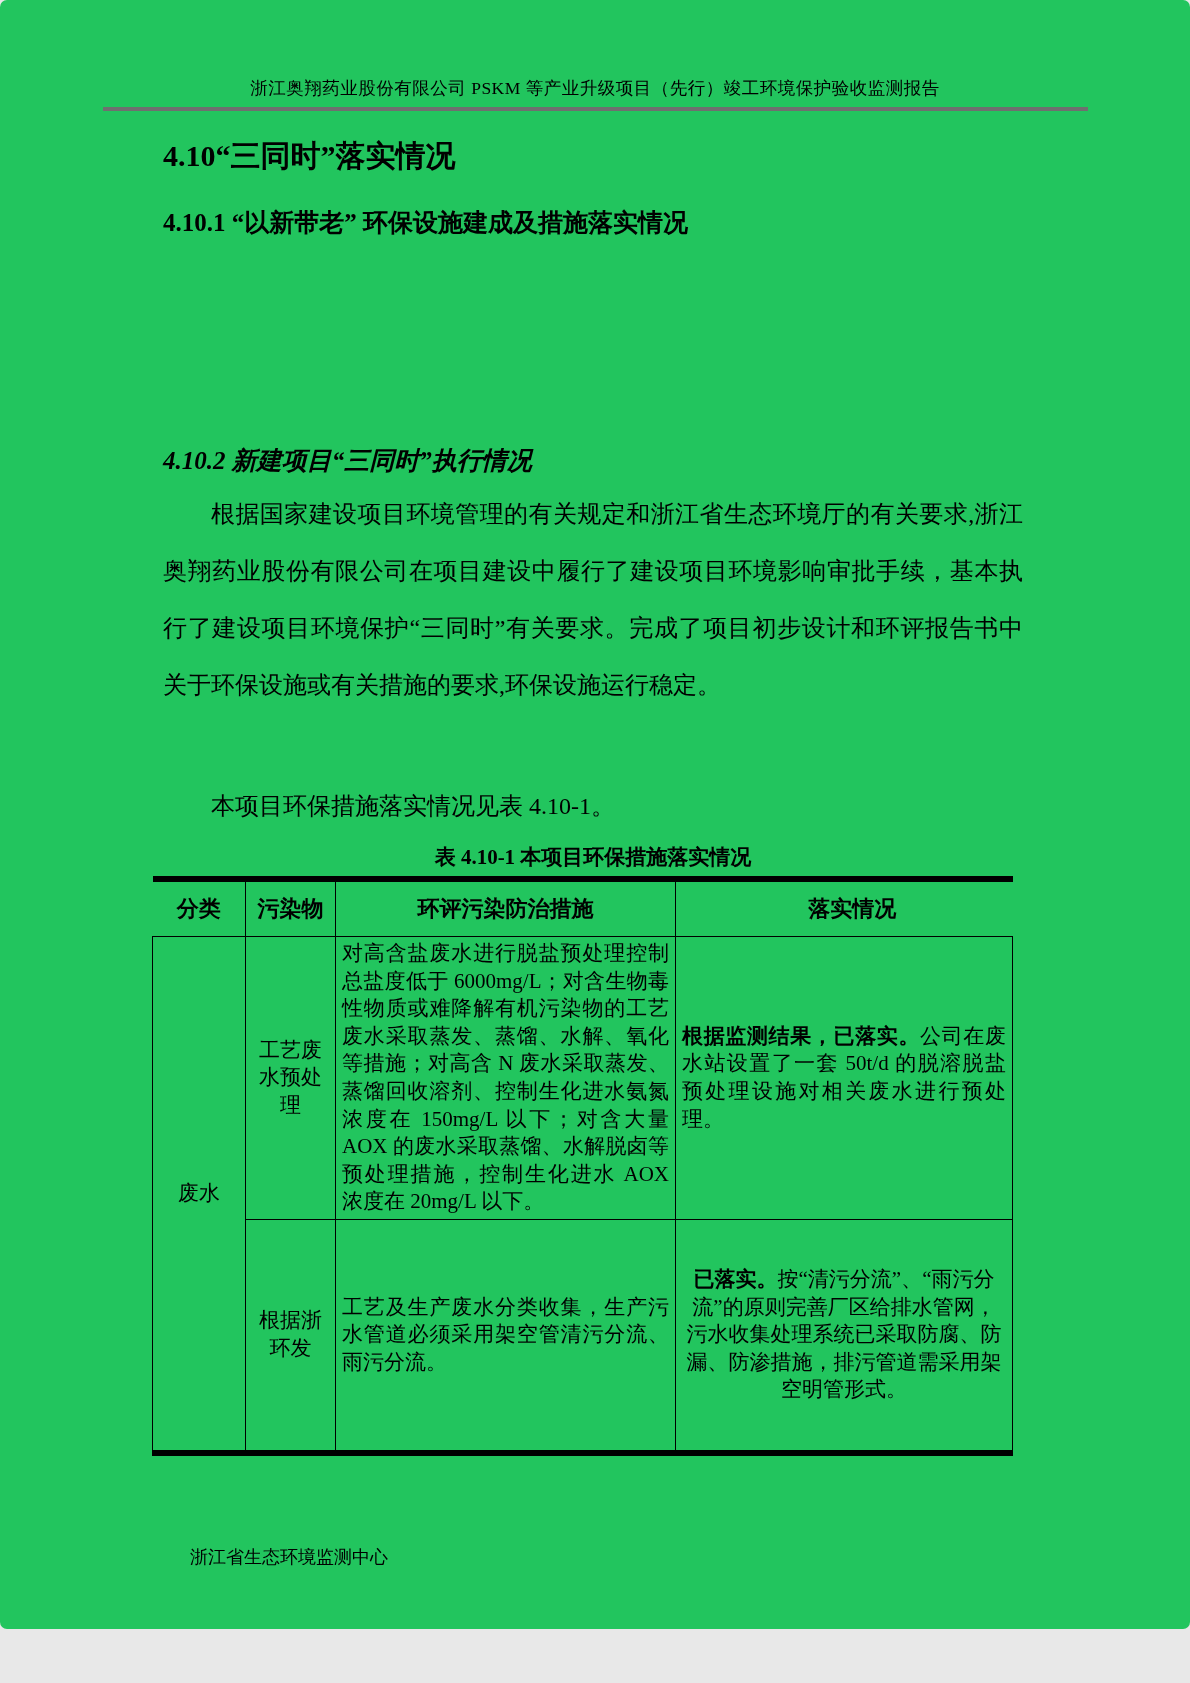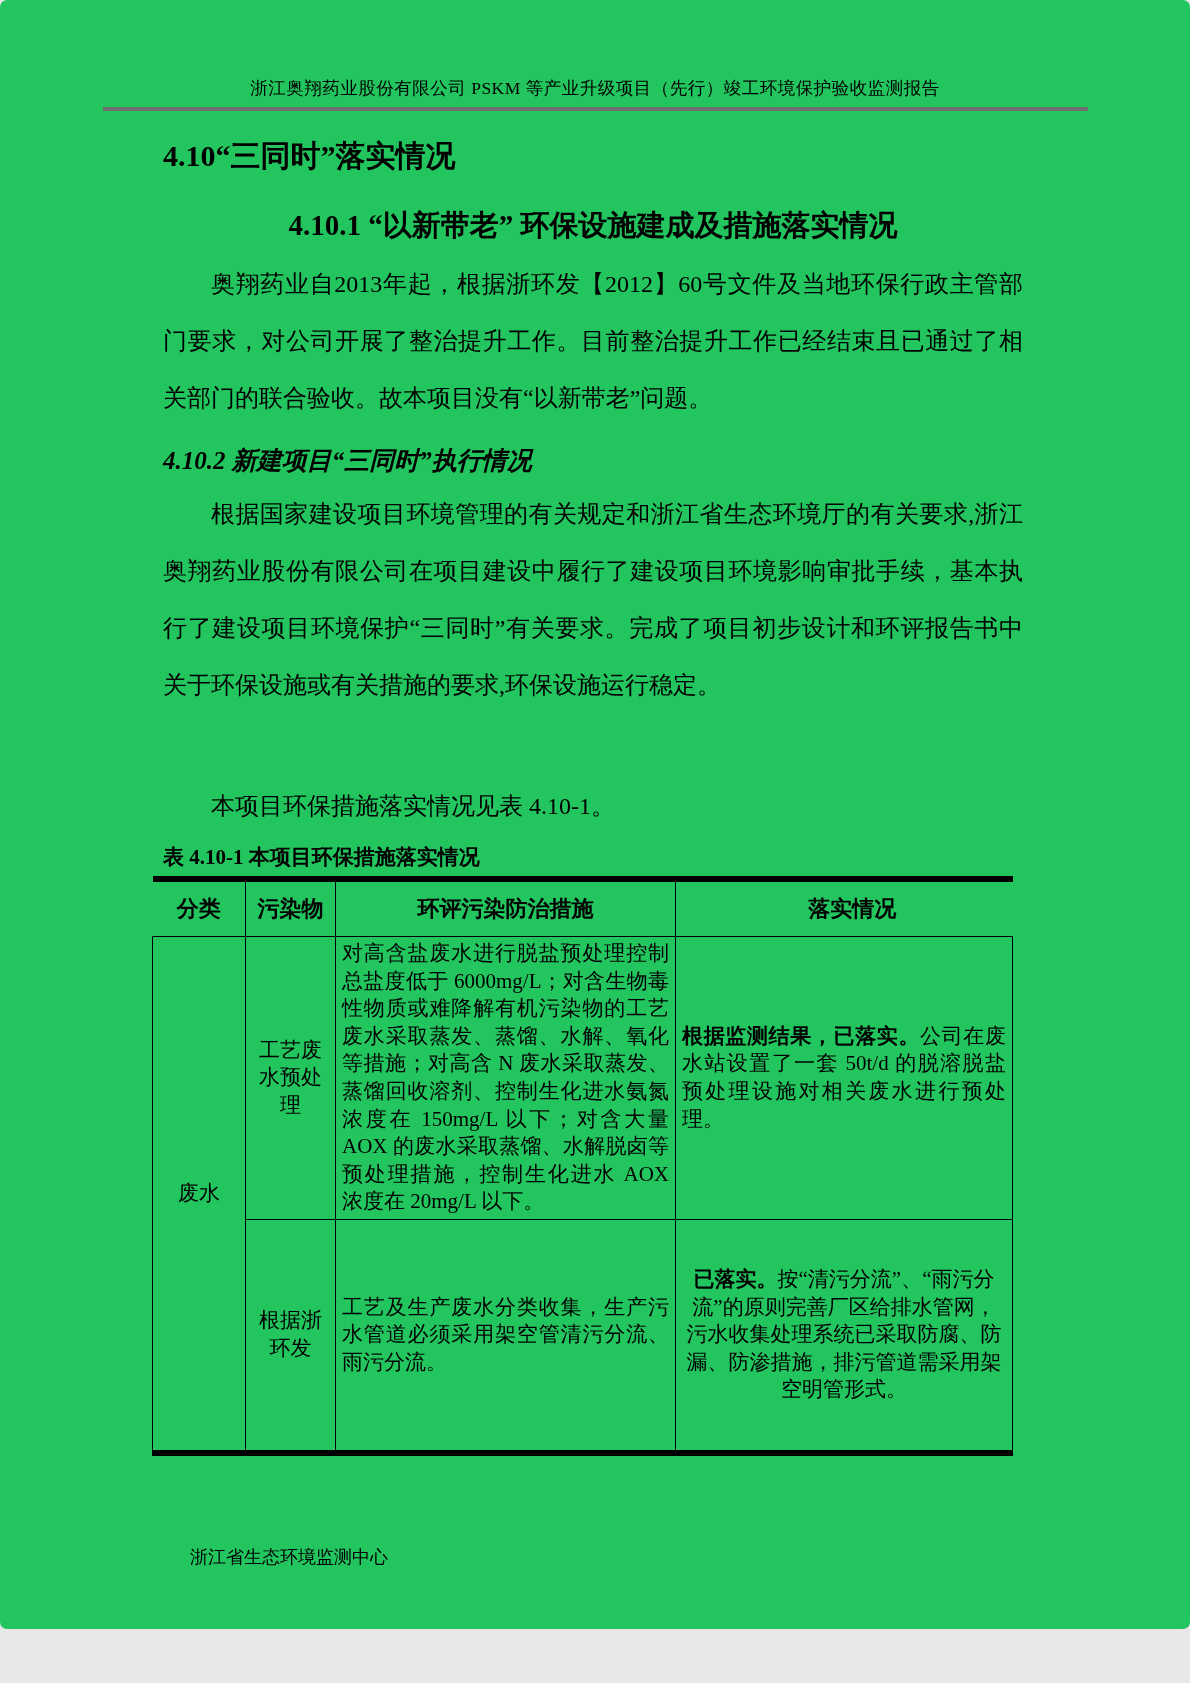--- a/index.html
+++ b/index.html
@@ -16,32 +16,32 @@
   .doc-header {
     position:absolute; top:76px; left:0; width:100%;
     text-align:center; font-size:17.5px; letter-spacing:0.5px;
   }
   .doc-header-rule {
     position:absolute; top:107px; left:103px; width:985px; height:4px;
     background:#6f6f6f;
   }
   .content { position:absolute; left:163px; width:860px; }
   .h1 { top:136px; font-size:30px; font-weight:bold; font-family:"Liberation Serif","DejaVu Serif",serif; }
-  .h2a { top:206px; font-size:29px; font-weight:bold;text-align:center; }
+  .h2a { top:206px; font-size:25px; font-weight:bold; }
   .h2b { top:444px; font-size:25px; font-weight:bold; }
   .para {
     font-size:24px; line-height:57px;
     text-align:justify; text-indent:2em;
   }
   .p1 { top:256px; }
   .p2 { top:486px; }
   .p3 { top:778px; }
   .table-title {
     position:absolute; top:843px; left:163px; width:860px;
-    text-align:left; font-size:21px; font-weight:bold;
+    text-align:center; font-size:21px; font-weight:bold;
   }
   table.env {
     position:absolute; top:876px; left:152px;
     width:860px; border-collapse:collapse; table-layout:fixed;
     font-size:21px;
     border-top:6px solid #000;
     border-bottom:6px solid #000;
   }
   table.env col.c1 { width:93px; }
   table.env col.c2 { width:90px; }
@@ -81,21 +81,20 @@
 
 <div class="page">
 
   <div class="doc-header">浙江奥翔药业股份有限公司 PSKM 等产业升级项目（先行）竣工环境保护验收监测报告</div>
   <div class="doc-header-rule"></div>
 
   <div class="content h1" style="position:absolute;">4.10“三同时”落实情况</div>
 
   <div class="content h2a" style="position:absolute;">4.10.1 “以新带老” 环保设施建成及措施落实情况</div>
 
-  <div class="content para p1" style="position:absolute;">奥翔药业自2013年起，根据浙环发【2012】60号文件及当地环保行政主管部门要求，对公司开展了整治提升工作。目前整治提升工作已经结束且已通过了相关部门的联合验收。故本项目没有“以新带老”问题。</div>
 
   <div class="content h2b" style="position:absolute;font-style:italic;">4.10.2 新建项目“三同时”执行情况</div>
 
   <div class="content para p2" style="position:absolute;">根据国家建设项目环境管理的有关规定和浙江省生态环境厅的有关要求,浙江奥翔药业股份有限公司在项目建设中履行了建设项目环境影响审批手续，基本执行了建设项目环境保护“三同时”有关要求。完成了项目初步设计和环评报告书中关于环保设施或有关措施的要求,环保设施运行稳定。</div>
 
   <div class="content para p3" style="position:absolute;">本项目环保措施落实情况见表 4.10-1。</div>
 
   <div class="table-title">表 4.10-1  本项目环保措施落实情况</div>
 
   <table class="env">

